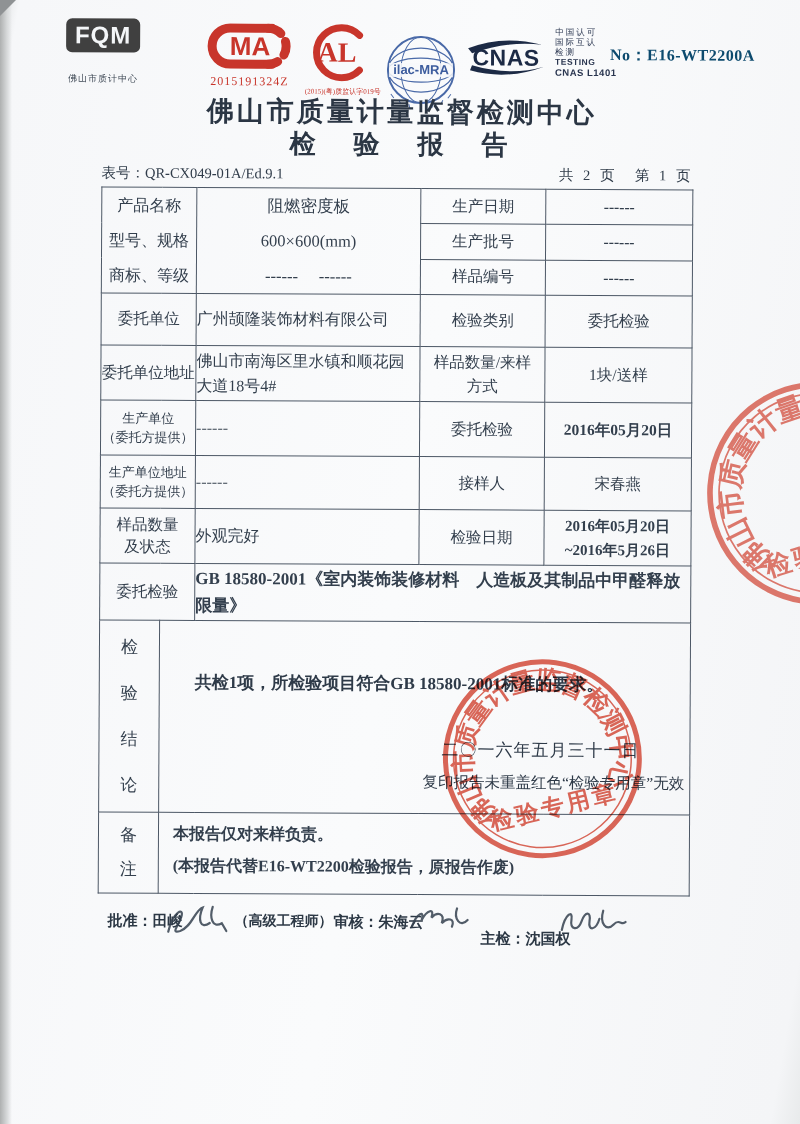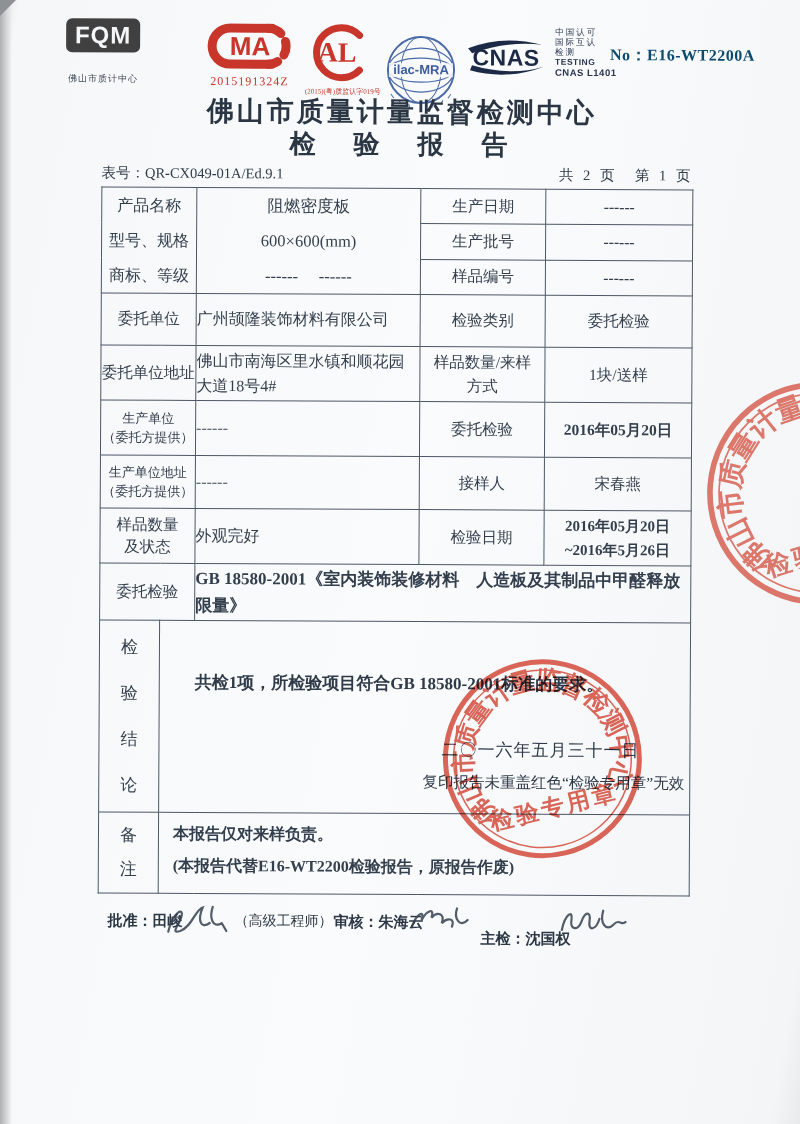--- a/index.html
+++ b/index.html
@@ -65,21 +65,21 @@
   .conc-text{position:absolute;left:35px;top:50px;font-size:17px;font-weight:bold;color:#2e3a48;}
   .conc-date{position:absolute;right:50px;top:116px;font-size:17px;letter-spacing:1px;color:#2e3a48;}
   .conc-note{position:absolute;right:5px;top:150px;font-size:15.5px;color:#2e3a48;}
   .rem{position:relative;}
   .rem-1{position:absolute;left:14px;top:11px;font-size:16px;font-weight:bold;}
   .rem-2{position:absolute;left:14px;top:43px;font-size:16px;font-weight:bold;}
 
   
   .appr{position:absolute;left:0;top:901px;width:800px;height:46px;font-size:15px;font-weight:bold;color:#2c3845;}
   .appr span{position:absolute;top:12px;white-space:nowrap;}
-  .a1{left:110px;} .a1t{left:237px;font-weight:normal;font-size:14px;}
+  .a1{left:110px;} .a1t{left:237px;font-weight:bold;font-size:14px;}
   .a2{left:336px;} .a3{left:483px;margin-top:16px;}
   .sig{position:absolute;opacity:.85;}
   .sig1{left:162px;top:0px;transform:rotate(-4deg);}
   .sig2{left:408px;top:-2px;transform:rotate(-3deg);}
   .sig3{left:558px;top:-1px;transform:rotate(-2deg);}
 
   
   .stamp{position:absolute;mix-blend-mode:multiply;opacity:.8;pointer-events:none;}
   .stamp-main{left:438px;top:652px;width:212px;height:212px;transform:rotate(-14deg);}
   .stamp-edge{left:700px;top:372px;width:238px;height:238px;transform:rotate(-18deg);opacity:.7;}

